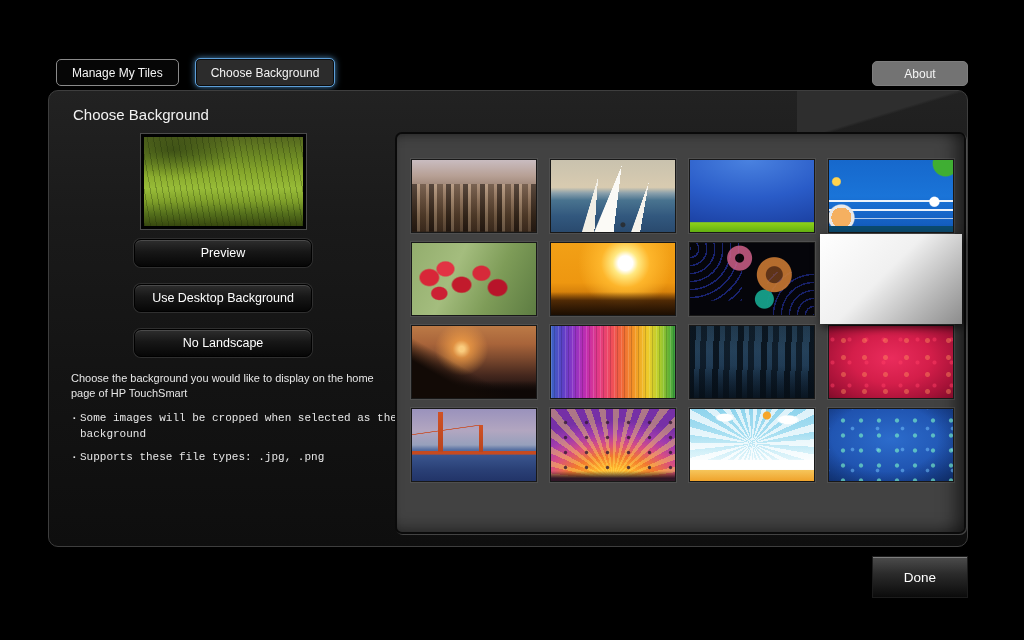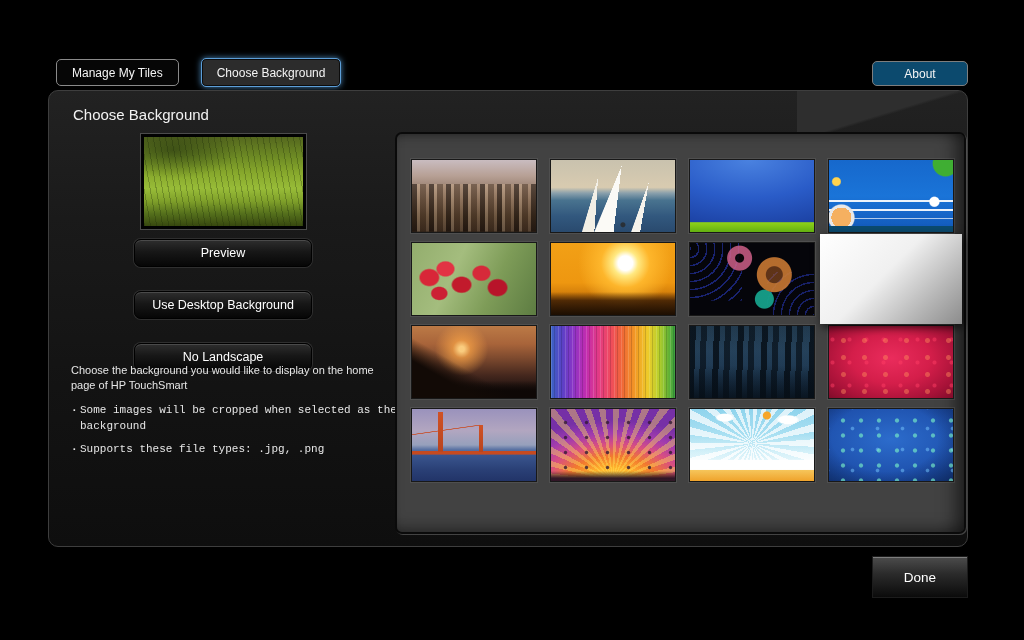--- a/index.html
+++ b/index.html
@@ -1,47 +1,47 @@
 <!DOCTYPE html>
 <html style="--selected-tab-border: #5c9ed8; --selection-frame: #f0f0f0; --grid-background: #424242;"><head>
 <meta charset="utf-8">
 <style>
   html,body{margin:0;padding:0;background:#000;}
   body{width:1024px;height:640px;overflow:hidden;position:relative;
        font-family:"Liberation Sans",sans-serif;-webkit-font-smoothing:antialiased;}
 
   
-  .tabs{position:absolute;left:56px;top:58px;display:flex;align-items:center;gap:22px;}
+  .tabs{position:absolute;left:56px;top:58px;display:flex;align-items:center;gap:16px;}
   .tab{height:25px;padding:0 15px;display:flex;align-items:center;justify-content:center;
        color:#f4f4f4;font-size:12px;background:#060606;border:1px solid #8a8a8a;
        border-radius:5px;cursor:pointer;white-space:nowrap;}
   .tab.selected{height:27px;background:#2c2c2c;border:1px solid var(--selected-tab-border,#5c9ed8);
        box-shadow:0 0 6px rgba(86,156,214,.85), inset 0 0 0 1px #0c0c0c;}
   .about-btn{position:absolute;right:56px;top:61px;width:96px;height:25px;box-sizing:border-box;
        display:flex;align-items:center;justify-content:center;color:#f4f4f4;font-size:12px;
-       background:#0c4a6e;border:1px solid #7e7e7e;border-radius:5px;cursor:pointer;}
+       background:#737373;border:1px solid #7e7e7e;border-radius:5px;cursor:pointer;}
 
   
   .panel{position:absolute;left:48px;top:90px;width:920px;height:457px;box-sizing:border-box;
        background:linear-gradient(180deg,#222 0%,#1a1a1a 28%,#131313 65%,#0e0e0e 100%);
        border:1px solid #3e3e3e;border-radius:10px;}
   .corner-sheen{position:absolute;top:0;right:0;width:170px;height:52px;pointer-events:none;
        background:linear-gradient(to bottom right,#2e2e2e 47%,rgba(0,0,0,0) 50%);
        border-top-right-radius:10px;}
   .panel-title{position:absolute;left:24px;top:15px;color:#f2f2f2;font-size:15px;}
 
   
   .preview-img{position:absolute;left:92px;top:43px;width:159px;height:89px;
        border:3px solid #020202;outline:1px solid #4c4c4c;}
-  .actions{position:absolute;left:85px;top:148px;display:flex;flex-direction:column;gap:24px;}
+  .actions{position:absolute;left:85px;top:148px;display:flex;flex-direction:column;gap:17px;}
   .action-btn{width:178px;height:28px;box-sizing:border-box;display:flex;align-items:center;
        justify-content:center;color:#fff;font-size:12.5px;cursor:pointer;border-radius:7px;
        background:linear-gradient(180deg,#2e2e2e 0%,#171717 45%,#060606 100%);
        border:1px solid #000;box-shadow:inset 0 1px 0 rgba(255,255,255,.14),0 0 0 1px #2f2f2f;}
-  .instructions{position:absolute;left:22px;top:272px;width:330px;color:#e6e6e6;
+  .instructions{position:absolute;left:22px;top:280px;width:330px;color:#e6e6e6;
        font-size:11px;line-height:1.38;}
   .instructions p{margin:0 0 10px 0;}
   .instructions ul{margin:0;padding:0;list-style:none;font-family:Liberation Mono, monospace;}
   .instructions li{position:relative;padding-left:9px;margin-bottom:8px;}
   .instructions li::before{content:"\00b7";position:absolute;left:0;font-weight:bold;}
 
   
   .grid-box{position:absolute;left:346px;top:41px;width:571px;height:402px;box-sizing:border-box;
        background:#424242;border:2px solid #0a0a0a;border-radius:7px;
        box-shadow:1px 1px 0 rgba(255,255,255,.22),

